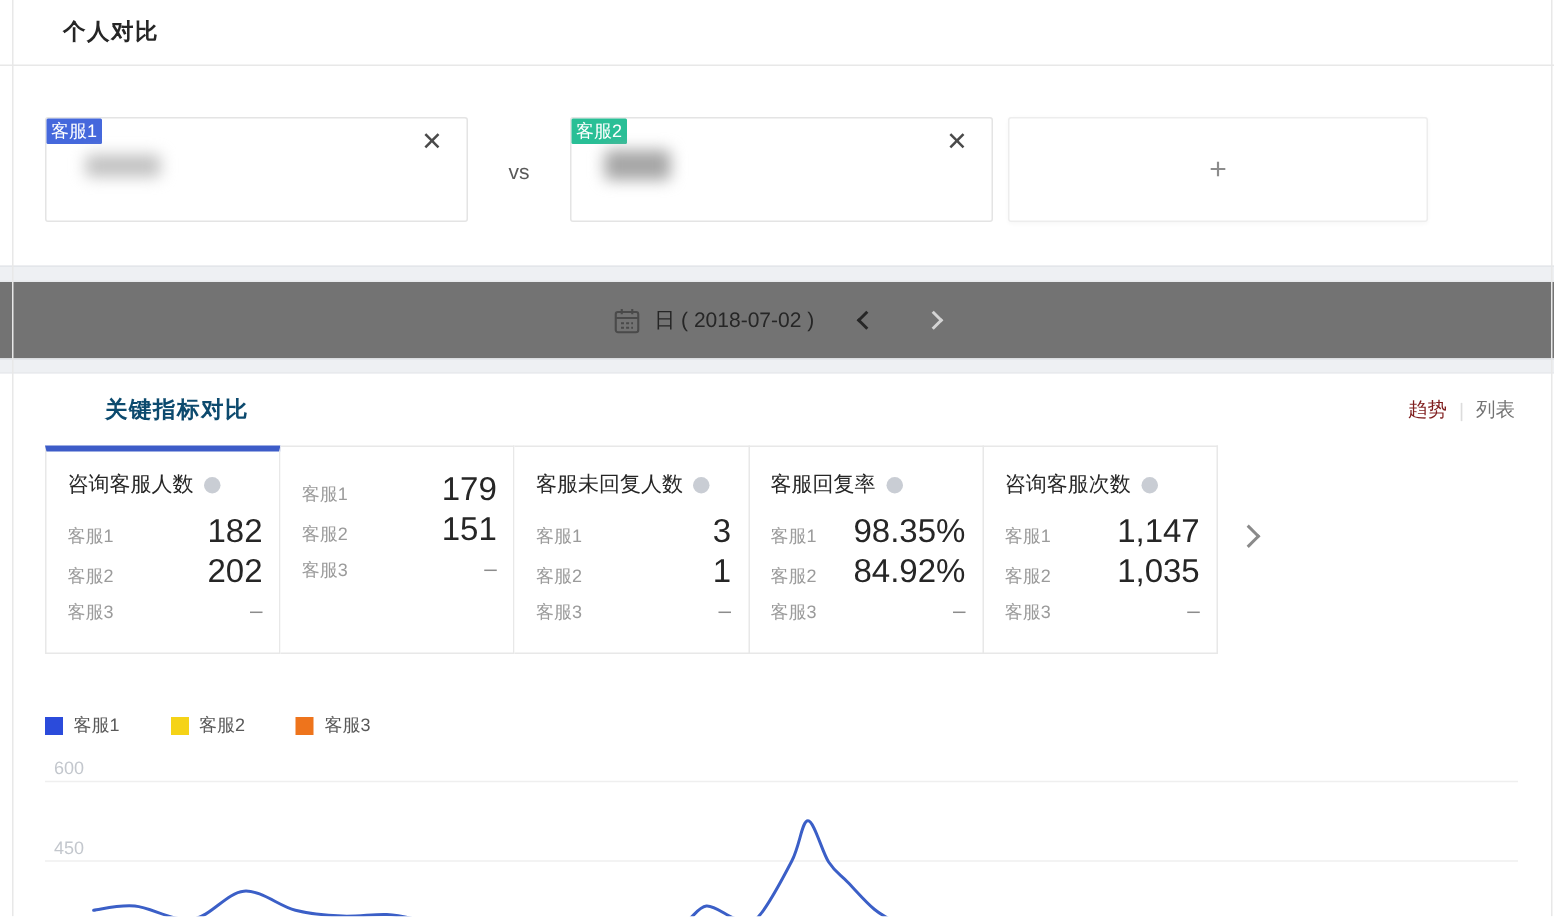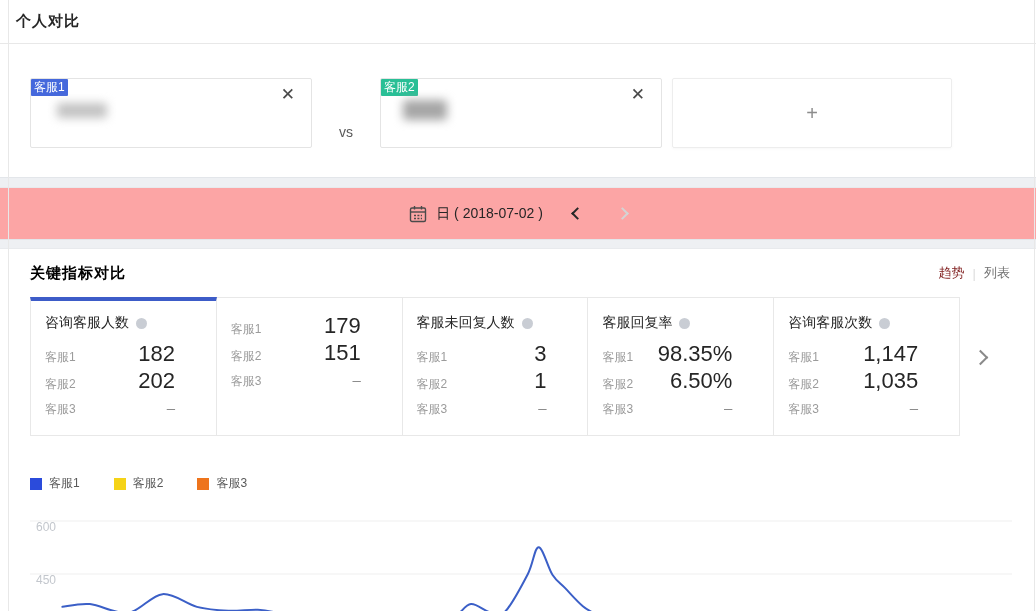--- a/index.html
+++ b/index.html
@@ -3,57 +3,57 @@
 <meta charset="utf-8">
 <style>
   * { margin:0; padding:0; box-sizing:border-box; }
   html,body { background:#fff; }
   body { font-family:"Liberation Sans","DejaVu Sans",sans-serif; color:#262626; }
   .app { position:relative; width:1036px; height:611px; background:#fff; overflow:hidden; }
   .edge { position:absolute; top:0; bottom:0; width:1px; background:#e8e8e8; z-index:5; }
   .edge.left { left:8px; } .edge.right { right:1px; }
 
   
-  .titlebar { height:44px; border-bottom:1px solid #e8e8e8; display:flex; align-items:center; padding-left:16px; }
+  .titlebar { height:44px; border-bottom:1px solid #e8e8e8; display:flex; align-items:center; padding-left:42px; }
   .h-title { font-size:15px; font-weight:700; color:#262626; letter-spacing:1px; }
 
   
   .compare { height:133px; padding:34px 0 0 30px; display:flex; align-items:flex-start; }
   .agent-card { position:relative; width:282px; height:70px; background:#fff; border:1px solid #e4e4e4; border-radius:2px; }
   .agent-badge { position:absolute; left:0; top:0; font-size:12px; line-height:17px; padding:0 3px; color:#fff; border-radius:1px; }
   .blur-name { position:absolute; border-radius:3px; filter:blur(5px); }
   .blur-a { left:26px; top:24px; width:50px; height:15px; background:#c2c2c2; }
   .blur-b { left:22px; top:21px; width:44px; height:20px; background:#a6a6a6; }
   .close-x { position:absolute; right:16px; top:5px; font-size:17px; color:#4a4a4a; cursor:pointer; line-height:22px; font-weight:400; }
-  .vs { width:68px; text-align:center; margin-top:46px; font-size:14px; color:#595959; }
+  .vs { width:68px; text-align:center; margin-top:28px; font-size:14px; color:#595959; }
   .add-card { width:280px; height:70px; margin-left:10px; border:1px solid #ededed; border-radius:2px;
               display:flex; align-items:center; justify-content:center; box-shadow:0 1px 3px rgba(0,0,0,0.03); cursor:pointer; }
   .plus { font-size:20px; color:#8c8c8c; font-weight:300; }
 
   
   .strip { height:11px; background:#eef0f3; border-top:1px solid #e3e6ea; border-bottom:1px solid #e8eaed; }
   .strip.s2 { height:10px; }
 
   
-  .dateband { height:51px; display:flex; align-items:center; justify-content:center; background:#fca5a5; }
+  .dateband { height:51px; display:flex; align-items:center; justify-content:center; background:#737373; }
   .cal-icon { width:18px; height:18px; margin-right:9px; cursor:pointer; }
   .date-label { font-size:14px; color:#262626; }
   .chev { display:inline-block; width:9px; height:9px; border-left:2px solid #262626; border-bottom:2px solid #262626; cursor:pointer; }
   .chev.prev { transform:rotate(45deg); margin-left:30px; }
   .chev.next { transform:rotate(-135deg); margin-left:36px; border-color:#d4d4d4; cursor:default; }
 
   
   .kpi-head { height:48px; display:flex; align-items:center; justify-content:space-between; padding:0 26px 0 30px; }
-  .kpi-title { font-size:15px; font-weight:700; color:#000000; letter-spacing:1px; }
+  .kpi-title { font-size:15px; font-weight:700; color:#0c4a6e; letter-spacing:1px;margin-left:40px; }
   .toggle { font-size:13px; display:flex; align-items:center; gap:8px; }
   .toggle .trend { color:#7f1d1d; cursor:pointer; }
   .toggle .sep { color:#dcdcdc; }
   .toggle .list { color:#737373; cursor:pointer; }
 
-  .cards-row { position:relative; margin-left:30px; width:930px; display:flex; }
+  .cards-row { position:relative; margin-left:30px; width:782px; display:flex; }
   .kcard { flex:1 1 0; height:139px; background:#fff; border:1px solid #e8e8e8; border-left:none; padding:16px 0 0 14px; cursor:pointer; }
   .kcard:first-child { border-left:1px solid #e8e8e8; }
   .kcard.active { border-top:4px solid #3d5cc8; padding-top:13px; }
   .kcard-titlerow { display:flex; align-items:center; margin-bottom:10px; }
   .kcard-title { font-size:14px; color:#262626; }
   .info-dot { width:11px; height:11px; border-radius:50%; background:#c9cdd4; margin-left:7px; }
   .krow { width:130px; display:flex; justify-content:space-between; align-items:baseline; line-height:24px; }
   .krow .lab { font-size:12px; color:#9b9b9b; }
   .krow .val { font-size:22px; color:#262626; }
   .krow .val.dash { color:#8c8c8c; font-size:15px; }
@@ -182,21 +182,21 @@
       <div class="kcard-titlerow">
           <span class="kcard-title">客服回复率</span>
           <span class="info-dot"></span>
         </div>
       <div class="krow">
           <span class="lab">客服1</span>
           <span class="val">98.35%</span>
         </div>
       <div class="krow">
           <span class="lab">客服2</span>
-          <span class="val">6.50%</span>
+          <span class="val">84.92%</span>
         </div>
       <div class="krow">
           <span class="lab">客服3</span>
           <span class="val dash">–</span>
         </div>
     </div>
 
     <div class="kcard">
       <div class="kcard-titlerow">
           <span class="kcard-title">咨询客服次数</span>
@@ -233,16 +233,16 @@
       <span class="legend-label">客服3</span>
     </span>
   </div>
 
   <div class="chart" id="chart-area">
     <svg id="trend-svg" width="1036" height="118" viewBox="0 0 1036 118" style="position:absolute;left:0;top:0;">
         <line x1="30" x2="1012" y1="25" y2="25" stroke="#efefef" stroke-width="1"></line>
         <line x1="30" x2="1012" y1="78" y2="78" stroke="#efefef" stroke-width="1"></line>
         <path d="M 62.406,110.86 C 66.98866666666666,110.38888888888889 78.93633333333334,107.03222222222222 89.902,108.03333333333333 C 100.86766666666666,109.03444444444445 116.08866666666665,118.51555555555557 128.2,116.86666666666667 C 140.31133333333332,115.21777777777778 151.11333333333334,99.14111111111112 162.57000000000002,98.14 C 174.0266666666667,97.13888888888889 185.97433333333336,108.09222222222222 196.94000000000003,110.86 C 207.9056666666667,113.62777777777778 218.21666666666667,114.27555555555556 228.364,114.74666666666667 C 238.51133333333334,115.21777777777778 249.477,113.27444444444444 257.824,113.68666666666667 C 266.171,114.0988888888889 269.7716666666667,115.0411111111111 278.446,117.22 C 287.12033333333335,119.39888888888889 297.9223333333333,124.46333333333332 309.86999999999995,126.75999999999999 C 321.8176666666666,129.05666666666667 335.07466666666664,130.47 350.132,131 C 365.18933333333337,131.53 386.13866666666667,130.9411111111111 400.214,129.94 C 414.28933333333333,128.9388888888889 425.4186666666667,126.64222222222223 434.584,124.99333333333334 C 443.7493333333333,123.34444444444445 449.1503333333334,122.87333333333333 455.206,120.04666666666667 C 461.26166666666666,117.22 465.026,108.62222222222222 470.918,108.03333333333333 C 476.81,107.44444444444444 484.82966666666664,115.27666666666667 490.558,116.51333333333334 C 496.28633333333335,117.75 499.0686666666667,121.87222222222222 505.288,115.45333333333333 C 511.50733333333335,109.03444444444445 522.3093333333334,88.71777777777778 527.874,78 C 533.4386666666667,67.28222222222222 534.5843333333332,51.02888888888889 538.6759999999999,51.14666666666667 C 542.7676666666666,51.26444444444444 548.005,71.87555555555555 552.424,78.70666666666666 C 556.843,85.53777777777778 560.1163333333334,86.89222222222222 565.19,92.13333333333333 C 570.2636666666667,97.37444444444444 577.1376666666666,105.44222222222223 582.866,110.15333333333334 C 588.5943333333333,114.86444444444444 594.159,117.22 599.56,120.4 C 604.9609999999999,123.58000000000001 612.6533333333333,127.76111111111112 615.2719999999999,129.23333333333335" fill="none" stroke="#3b5fc7" stroke-width="2" stroke-linejoin="round" stroke-linecap="round"></path>
       </svg>
-  <div class="ytick" style="top: 24px; text-align: center;">600</div>
-      <div class="ytick" style="top: 77px;">450</div>
+  <div class="ytick" style="top: 9px; text-align: center;">600</div>
+      <div class="ytick" style="top: 62px;">450</div>
     </div>
 </div>
 
 </body></html>

